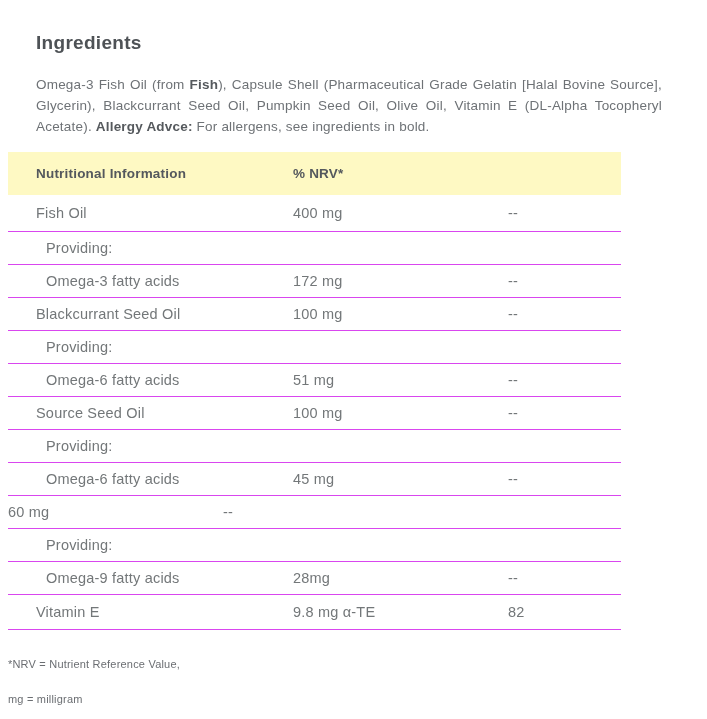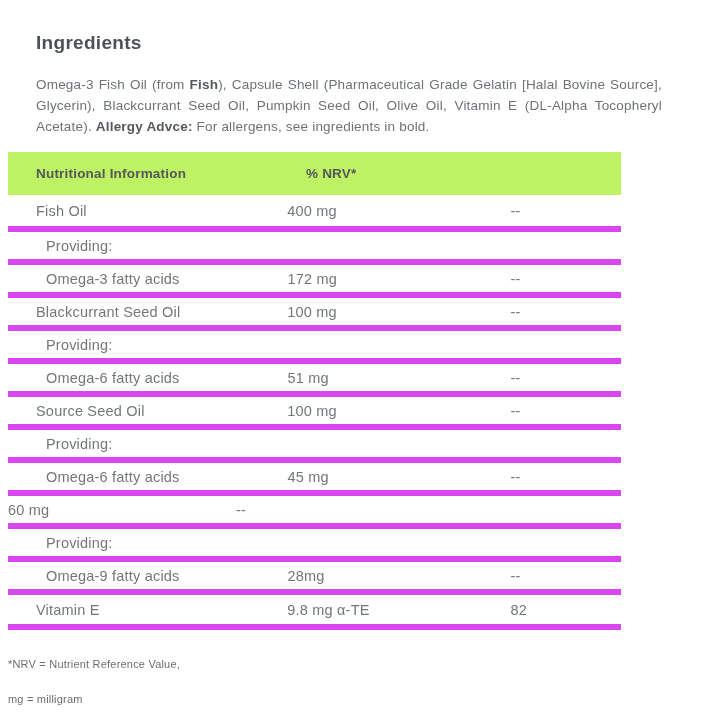--- a/index.html
+++ b/index.html
@@ -33,40 +33,40 @@
 
   .ntable {
     margin-top:15px;
     width:613px;
     font-size:14.5px;
   }
   .t-head {
     display:flex;
     align-items:center;
     height:43px;
-    background:#bef264;
+    background:#fef9c3;
     font-weight:bold;
     font-size:13.5px;
     color:#54585d;
     letter-spacing:0.2px;
   }
   .t-row {
     display:flex;
     align-items:center;
     height:33px;
-    border-bottom:6px solid #d946ef;
+    border-bottom:1px solid #d946ef;
     color:#737779;
     letter-spacing:0.2px;
   }
   .t-row:first-child { height:37px; }
   .t-row:last-child  { height:35px; }
   .c-name  { width:285px; padding-left:28px; }
   .t-row.indent .c-name { padding-left:38px; }
   .c-value { width:215px; }
-  .c-nrv   { width:113px;margin-left:13px; }
+  .c-nrv   { width:113px; }
 
   .footnotes {
     margin-top:28px;
     font-size:11px;
     color:#6b6e72;
     letter-spacing:0.2px;
   }
   .footnotes p { line-height:13px; }
   .footnotes p + p { margin-top:22px; }
 </style>

